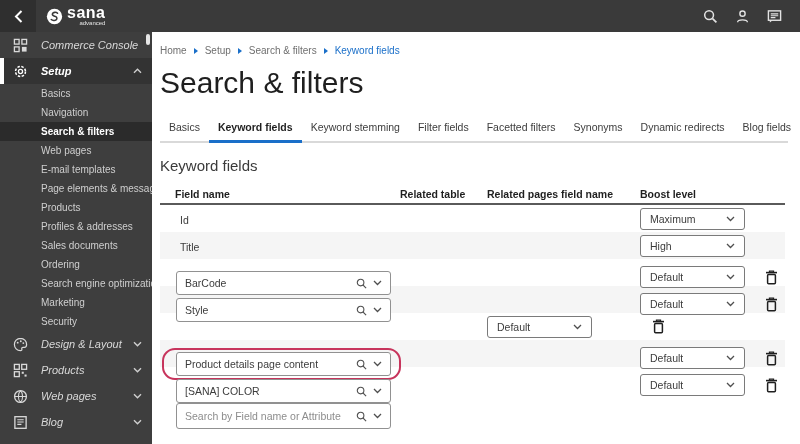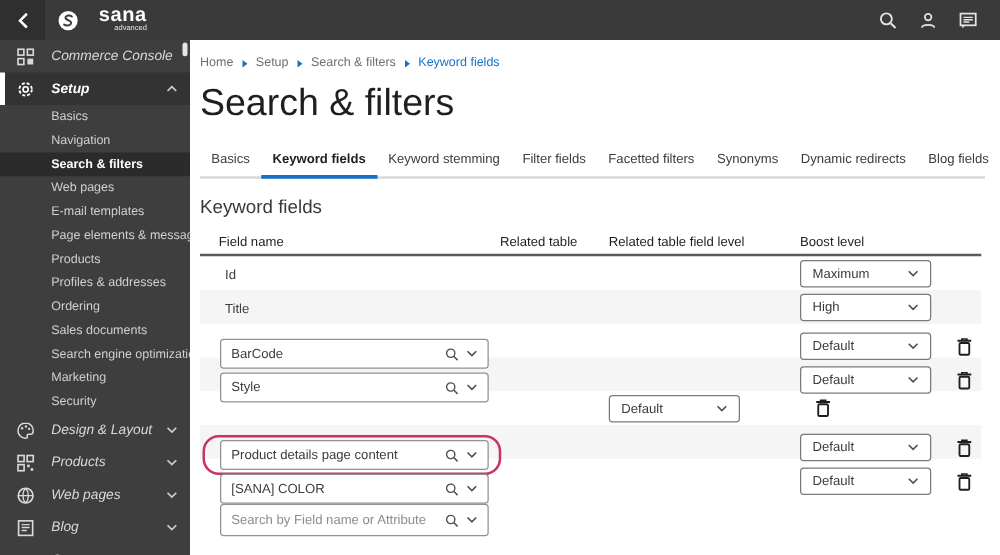--- a/index.html
+++ b/index.html
@@ -4,21 +4,21 @@
 <style>
   * { margin:0; padding:0; box-sizing:border-box; }
   html,body { width:800px; height:444px; overflow:hidden; background:#fff;
     font-family:"Liberation Sans", sans-serif; }
 
   
   .topbar { position:absolute; left:0; top:0; width:800px; height:32px;
     background:#3a3a3a; display:flex; align-items:center; z-index:5; }
   .back-btn { width:36px; height:32px; background:#2f2f2f; color:#fff;
     display:flex; align-items:center; justify-content:center; border:none; cursor:pointer; }
-  .logo { display:flex; align-items:center; margin-left:10px;gap:12px; }
+  .logo { display:flex; align-items:center; margin-left:10px; }
   .logo-mark { width:17px; height:17px; margin-right:4px; }
   .logo-texts { display:flex; flex-direction:column; align-items:flex-end; }
   .logo-main { color:#fff; font-size:16px; font-weight:bold; letter-spacing:.5px; line-height:14px; }
   .logo-sub { color:#e8e8e8; font-size:6px; line-height:7px; }
   .topbar-right { margin-left:auto; display:flex; align-items:center; gap:16px; padding-right:18px; }
   .top-icon { width:16px; height:16px; color:#e3e3e3; display:flex; align-items:center; justify-content:center; cursor:pointer; }
 
   
   .sidebar { position:absolute; left:0; top:32px; width:152px; height:412px;
     background:#3e3e3e; overflow:hidden; }
@@ -55,21 +55,21 @@
   .tab.active { font-weight:bold; color:#1f1f1f; }
   .tab.active::after { content:""; position:absolute; left:0; right:0; bottom:-2px;
     height:3px; background:#1a6fc9; }
 
   .section-heading { margin-top:14px; font-size:15px; color:#3a3a3a; font-weight:400; }
 
   
   .table { margin-top:11px; width:625px; }
   .tgrid { display:grid; grid-template-columns:240px 87px 153px 113px 1fr; align-items:center; }
   .thead { height:20px; border-bottom:2px solid #5a5a5a; font-size:10.5px;
-    font-weight:normal; color:#1f1f1f; }
+    font-weight:bold; color:#1f1f1f; }
   .thead .hcell:first-child { padding-left:15px; }
   .trow { height:27px; }
   .trow.alt { background:#f5f5f5; }
   .static-field { font-size:10.5px; color:#3c3c3c; padding-left:20px; }
   .combo-wrap { position:relative; margin-left:16px; width:215px;margin-top:12px; }
   .combo { display:flex; align-items:center; width:215px; height:24px;
     border:1px solid #919191; border-radius:3px; background:#fff; padding:0 8px; }
   .combo-input { flex:1; border:none; outline:none; font-size:10.5px; color:#3c3c3c;
     background:transparent; font-family:"Liberation Sans", sans-serif; min-width:0; }
   .combo-input::placeholder { color:#8d8d8d; }
@@ -160,22 +160,22 @@
       </span>
     </div>
     <div class="side-sub">Basics</div>
     <div class="side-sub">Navigation</div>
     <div class="side-sub active">Search &amp; filters</div>
     <div class="side-sub">Web pages</div>
     <div class="side-sub">E-mail templates</div>
     <div class="side-sub">Page elements &amp; messages</div>
     <div class="side-sub">Products</div>
     <div class="side-sub">Profiles &amp; addresses</div>
+    <div class="side-sub">Sales documents</div>
     <div class="side-sub">Ordering</div>
-    <div class="side-sub">Sales documents</div>
     <div class="side-sub">Search engine optimization</div>
     <div class="side-sub">Marketing</div>
     <div class="side-sub">Security</div>
     <div class="side-item">
       <span class="side-icon">
         <svg width="15" height="15" viewBox="0 0 16 16">
           <path d="M8 1.5 C4.2 1.5 1.5 4.4 1.5 8 C1.5 11.6 4.2 14.5 8 14.5 C9.2 14.5 9.8 13.8 9.4 12.8 C9 11.8 9.6 11 10.7 11 L12.3 11 C13.5 11 14.5 10 14.5 8 C14.5 4.4 11.8 1.5 8 1.5 Z" stroke="currentColor" stroke-width="1.3" fill="none"></path>
           <circle cx="5" cy="6" r="1" fill="currentColor"></circle>
           <circle cx="8.3" cy="4.5" r="1" fill="currentColor"></circle>
           <circle cx="11" cy="6.5" r="1" fill="currentColor"></circle>
@@ -271,21 +271,21 @@
       <div class="tab">Dynamic redirects</div>
       <div class="tab">Blog fields</div>
     </div>
 
   <div class="section-heading">Keyword fields</div>
 
   <div class="table">
     <div class="tgrid thead">
         <div class="hcell">Field name</div>
         <div class="hcell">Related table</div>
-        <div class="hcell">Related table field level</div>
+        <div class="hcell">Related pages field name</div>
         <div class="hcell">Boost level</div>
         <div></div>
       </div>
     <div id="tbody">
         <div class="tgrid trow">
           <div><span class="static-field">Id</span></div>
           <div></div>
           <div></div>
           <div>
             <div class="boost-select">

